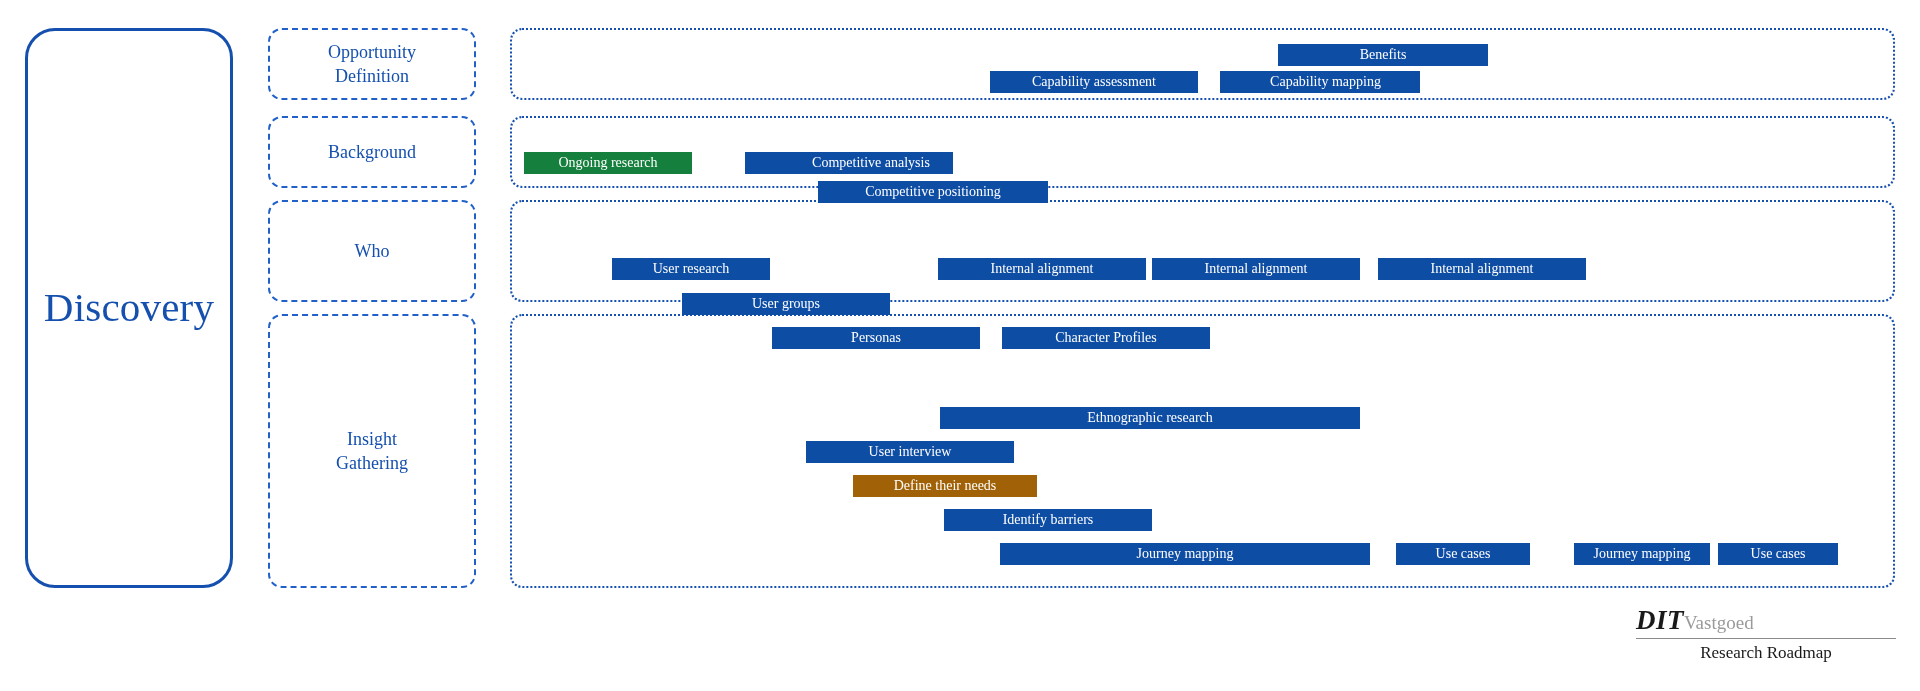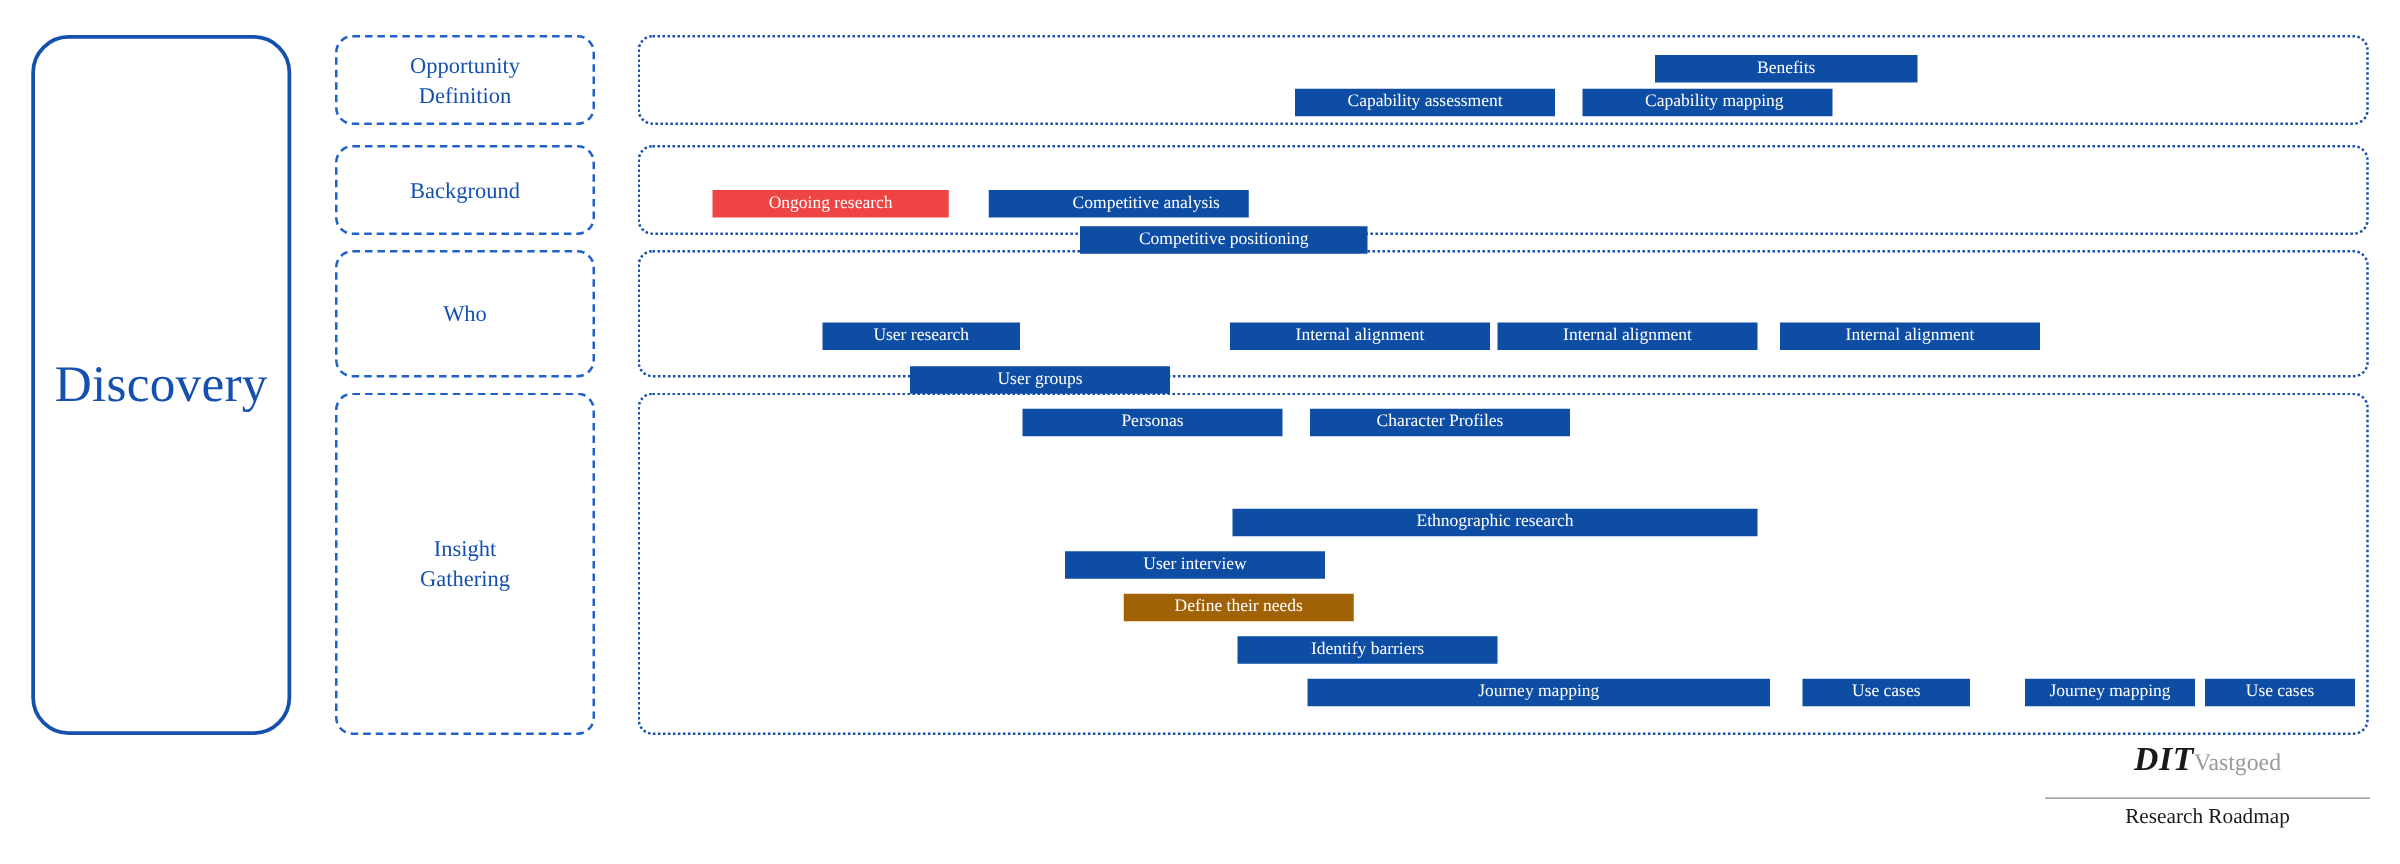--- a/index.html
+++ b/index.html
@@ -78,36 +78,35 @@
     position: absolute;
     background: #0E4DA4;
     color: #ffffff;
     font-size: 14px;
     line-height: 22px;
     height: 22px;
     text-align: center;
     white-space: nowrap;
     overflow: hidden;
     box-sizing: border-box;
-    margin-left: 46px;
   }
 
   
   .footer-logo {
     position: absolute;
     right: 24px;
     bottom: 28px;
     text-align: right;
     width: 260px;
   }
   .logo-line1 {
     white-space: nowrap;
-    padding-bottom: 15px;
+    padding-bottom: 2px;
     border-bottom: 1.2px solid #8a8a8a;
-    text-align: center;
+    text-align: left;
   }
   .logo-dit {
     font-weight: bold;
     font-style: italic;
     font-size: 27px;
     color: #1a1a1a;
     letter-spacing: 0.5px;
   }
   .logo-vastgoed {
     font-size: 19px;
@@ -146,21 +145,21 @@
   <div id="lanes-container">
       <div class="lane" style="top: 28px; height: 72px;"></div>
       <div class="lane" style="top: 116px; height: 72px;"></div>
       <div class="lane" style="top: 200px; height: 102px;"></div>
       <div class="lane" style="top: 314px; height: 274px;"></div>
     </div>
   <div id="bars-container">
       <div class="bar" style="left: 1278px; top: 44px; width: 210px; background: rgb(14, 77, 164);">Benefits</div>
       <div class="bar" style="left: 990px; top: 71px; width: 208px; background: rgb(14, 77, 164);">Capability assessment</div>
       <div class="bar" style="left: 1220px; top: 71px; width: 200px; background: rgb(14, 77, 164); padding-left: 11px;">Capability mapping</div>
-      <div class="bar" style="left: 524px; top: 152px; width: 189px; background: #ef4444;">Ongoing research</div>
+      <div class="bar" style="left: 524px; top: 152px; width: 168px; background: #15803d;">Ongoing research</div>
       <div class="bar" style="left: 745px; top: 152px; width: 208px; background: rgb(14, 77, 164); padding-left: 44px;">Competitive analysis</div>
       <div class="bar" style="left: 818px; top: 181px; width: 230px; background: rgb(14, 77, 164);">Competitive positioning</div>
       <div class="bar" style="left: 612px; top: 258px; width: 158px; background: rgb(14, 77, 164);">User research</div>
       <div class="bar" style="left: 938px; top: 258px; width: 208px; background: rgb(14, 77, 164);">Internal alignment</div>
       <div class="bar" style="left: 1152px; top: 258px; width: 208px; background: rgb(14, 77, 164);">Internal alignment</div>
       <div class="bar" style="left: 1378px; top: 258px; width: 208px; background: rgb(14, 77, 164);">Internal alignment</div>
       <div class="bar" style="left: 682px; top: 293px; width: 208px; background: rgb(14, 77, 164);">User groups</div>
       <div class="bar" style="left: 772px; top: 327px; width: 208px; background: rgb(14, 77, 164); font-family: Liberation Serif, serif;">Personas</div>
       <div class="bar" style="left: 1002px; top: 327px; width: 208px; background: rgb(14, 77, 164);">Character Profiles</div>
       <div class="bar" style="left: 940px; top: 407px; width: 420px; background: rgb(14, 77, 164);">Ethnographic research</div>

